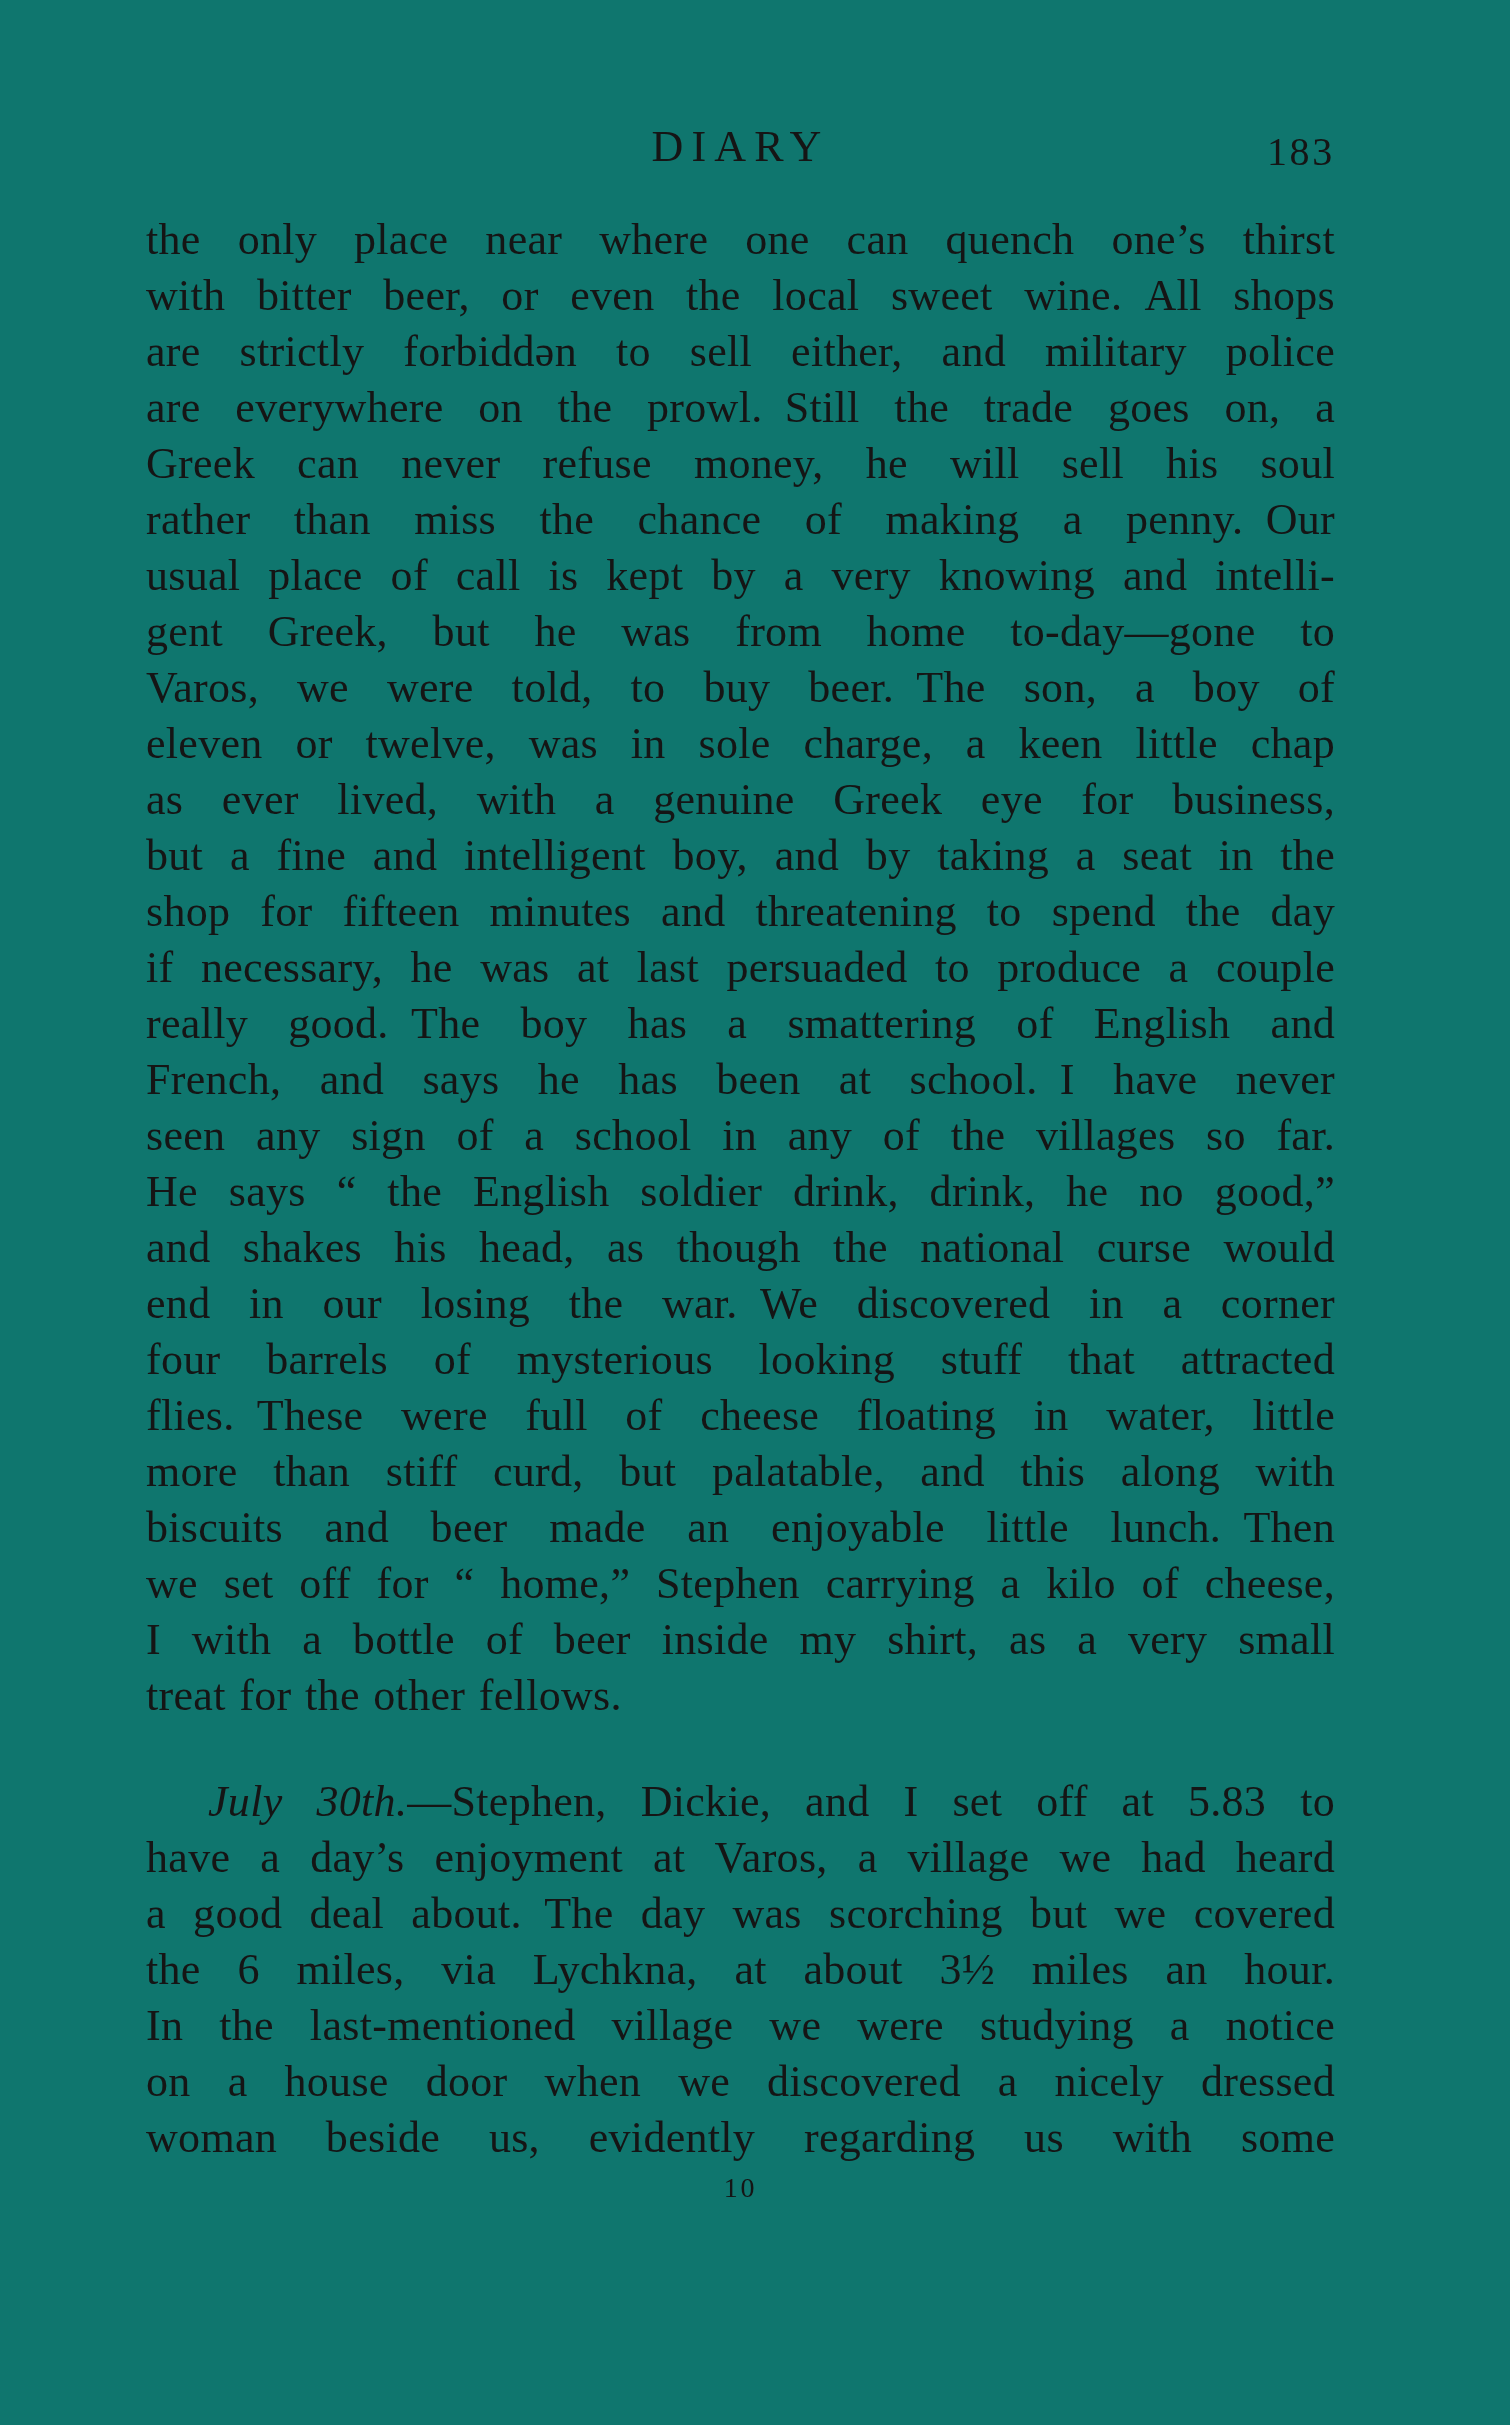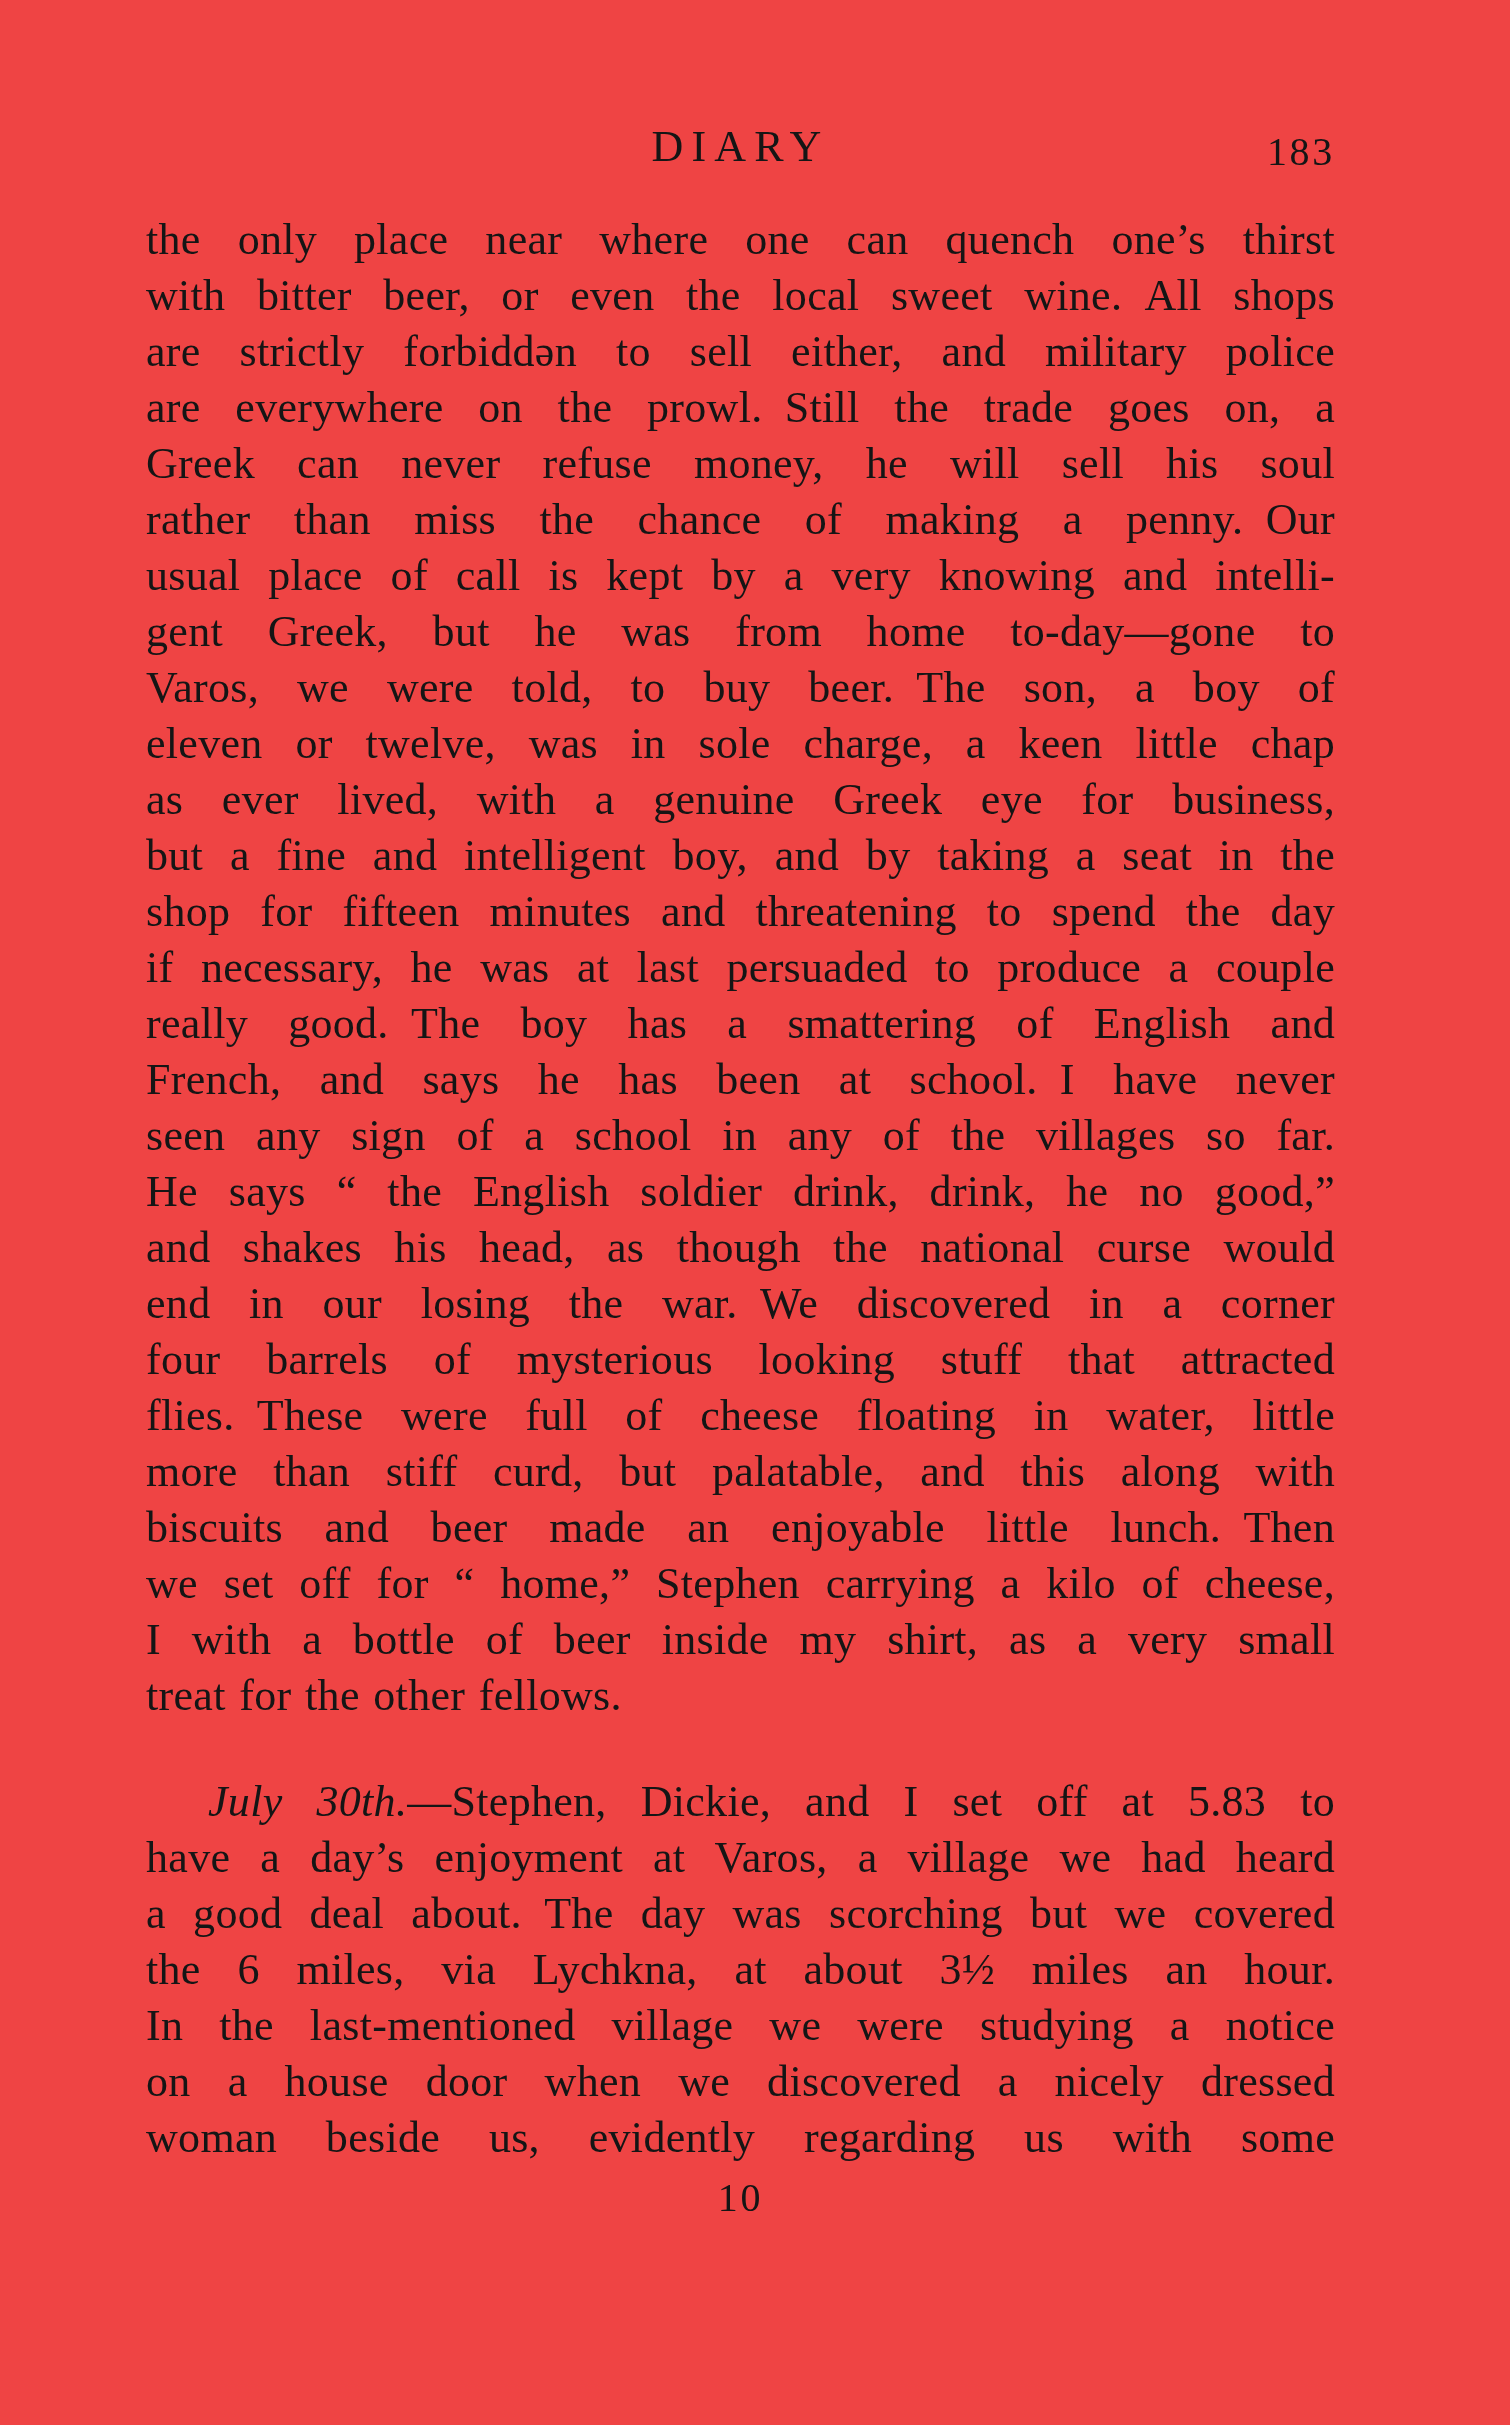--- a/index.html
+++ b/index.html
@@ -4,21 +4,21 @@
 <style>
   html, body {
     margin: 0;
     padding: 0;
     background: #ffffff;
   }
   .book-page {
     position: relative;
     width: 1511px;
     height: 2426px;
-    background: #ef4444;
+    background: #0f766e;
     color: #151515;
     font-family: "Liberation Serif", "DejaVu Serif", serif;
     overflow: hidden;
   }
   .content {
     position: absolute;
     left: 146px;
     top: 121px;
     width: 1189px;
   }
@@ -60,23 +60,23 @@
     margin-top: 50px;
   }
   .indent-spacer {
     display: inline-block;
     width: 62px;
   }
   .date-italic {
     font-style: italic;
   }
   .signature {
-    margin-top: 12px;
+    margin-top: 2px;
     text-align: center;
-    font-size: 40px;
+    font-size: 28px;
     letter-spacing: 2.7px;
     line-height: 40px;
   }
 </style>
 </head>
 <body>
 
 <div class="book-page">
   <div class="content">
 

